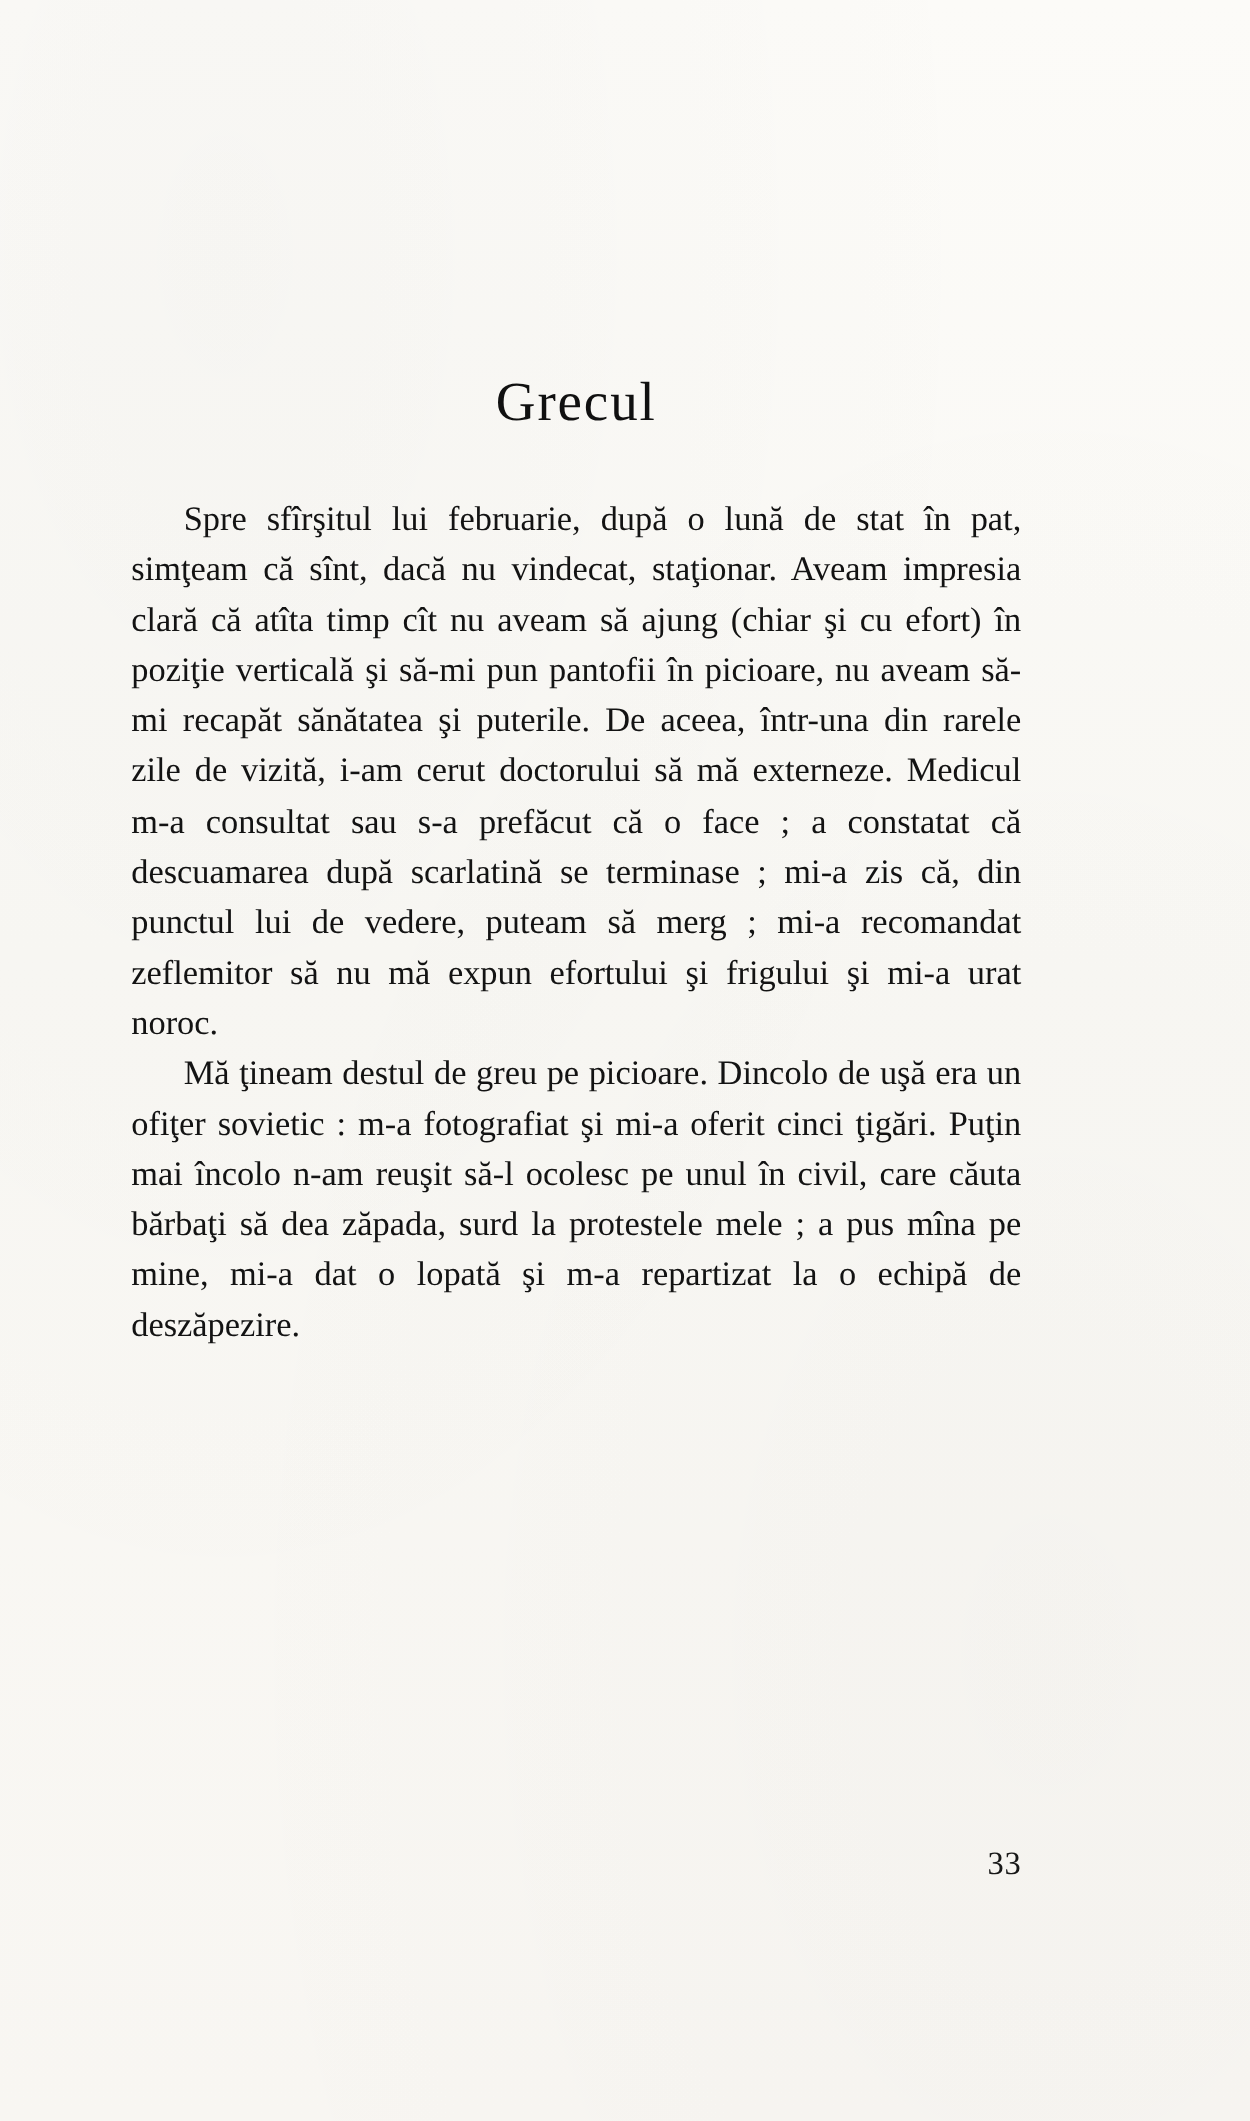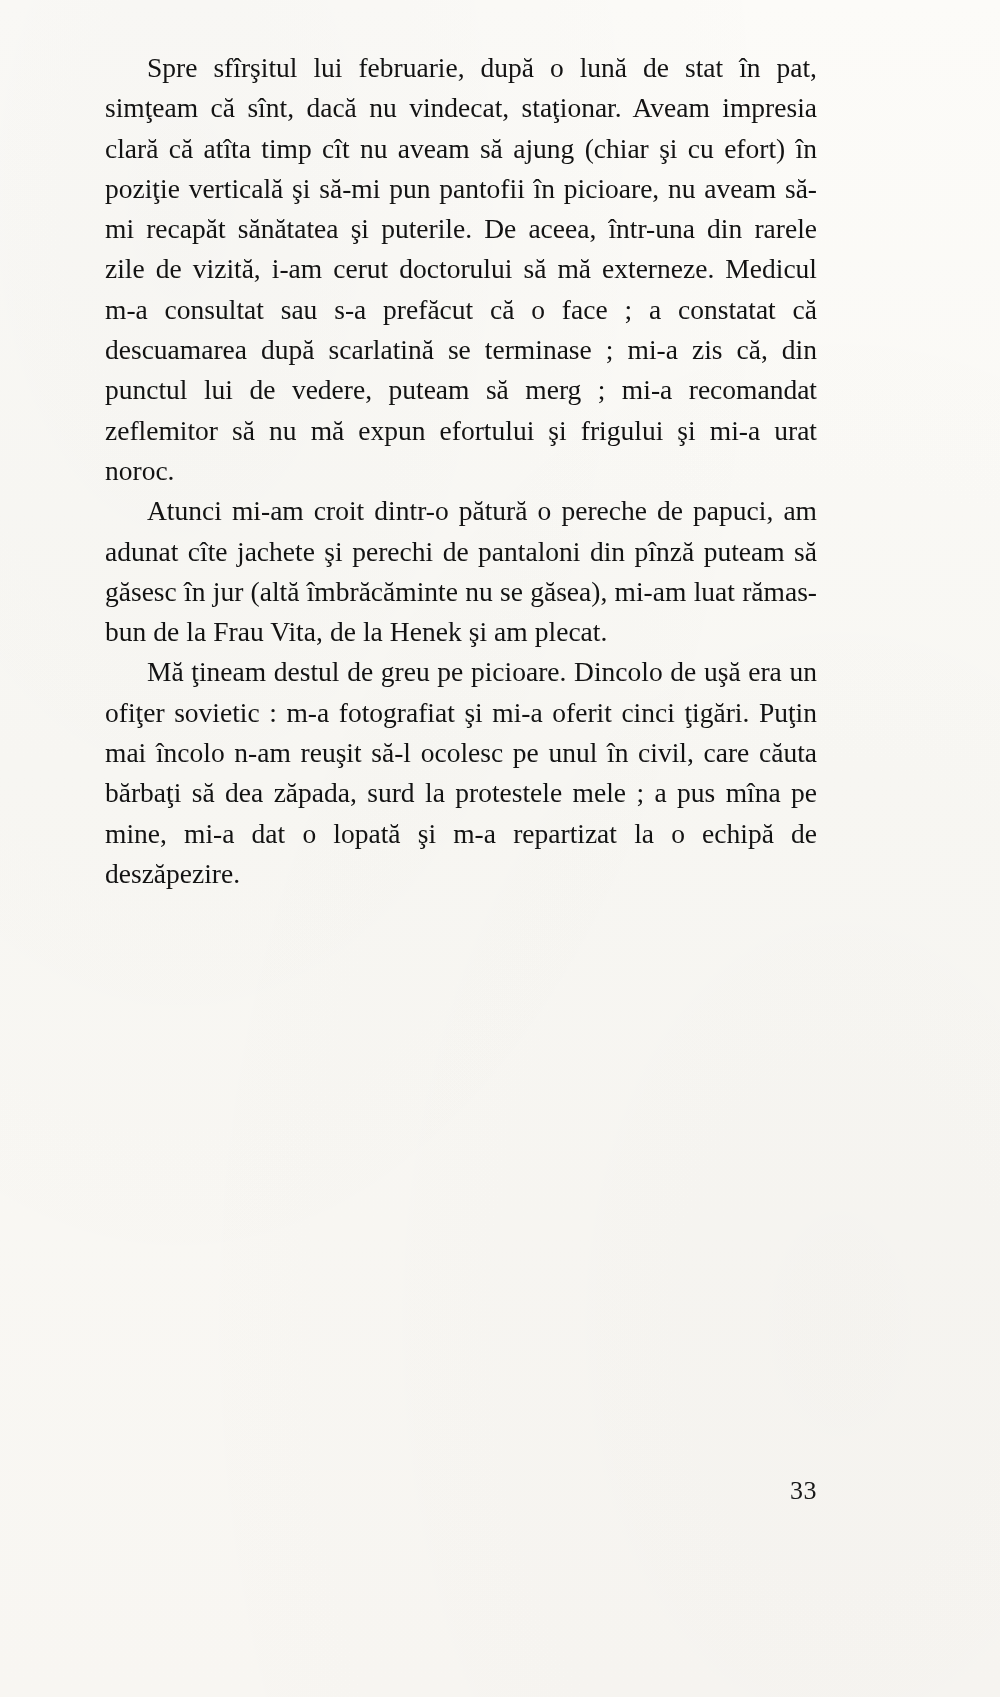--- a/index.html
+++ b/index.html
@@ -73,23 +73,23 @@
   }
 </style>
 </head>
 <body>
 
 <div class="paper-texture"></div>
 
 <div class="page">
   <div class="content">
 
+    <h1 class="chapter-title">Grecul</h1>
 
     <div class="body-text">
       <p class="para">Spre sfîrşitul lui februarie, după o lună de stat în pat, simţeam că sînt, dacă nu vindecat, staţionar. Aveam impresia clară că atîta timp cît nu aveam să ajung (chiar şi cu efort) în poziţie verticală şi să-mi pun pantofii în picioare, nu aveam să-mi recapăt sănătatea şi puterile. De aceea, într-una din rarele zile de vizită, i-am cerut doctorului să mă externeze. Medicul m-a consultat sau s-a prefăcut că o face ; a constatat că descuamarea după scarlatină se terminase ; mi-a zis că, din punctul lui de vedere, puteam să merg ; mi-a recomandat zeflemitor să nu mă expun efortului şi frigului şi mi-a urat noroc.</p>
-      <p class="para">Atunci mi-am croit dintr-o pătură o pereche de papuci, am adunat cîte jachete şi perechi de pantaloni din pînză puteam să găsesc în jur (altă îmbrăcăminte nu se găsea), mi-am luat rămas-bun de la Frau Vita, de la Henek şi am plecat.</p>
       <p class="para">Mă ţineam destul de greu pe picioare. Dincolo de uşă era un ofiţer sovietic : m-a fotografiat şi mi-a oferit cinci ţigări. Puţin mai încolo n-am reuşit să-l ocolesc pe unul în civil, care căuta bărbaţi să dea zăpada, surd la protestele mele ; a pus mîna pe mine, mi-a dat o lopată şi m-a repartizat la o echipă de deszăpezire.</p>
     </div>
 
   </div>
 
   <div class="folio">33</div>
 </div>
 
 </body></html>

